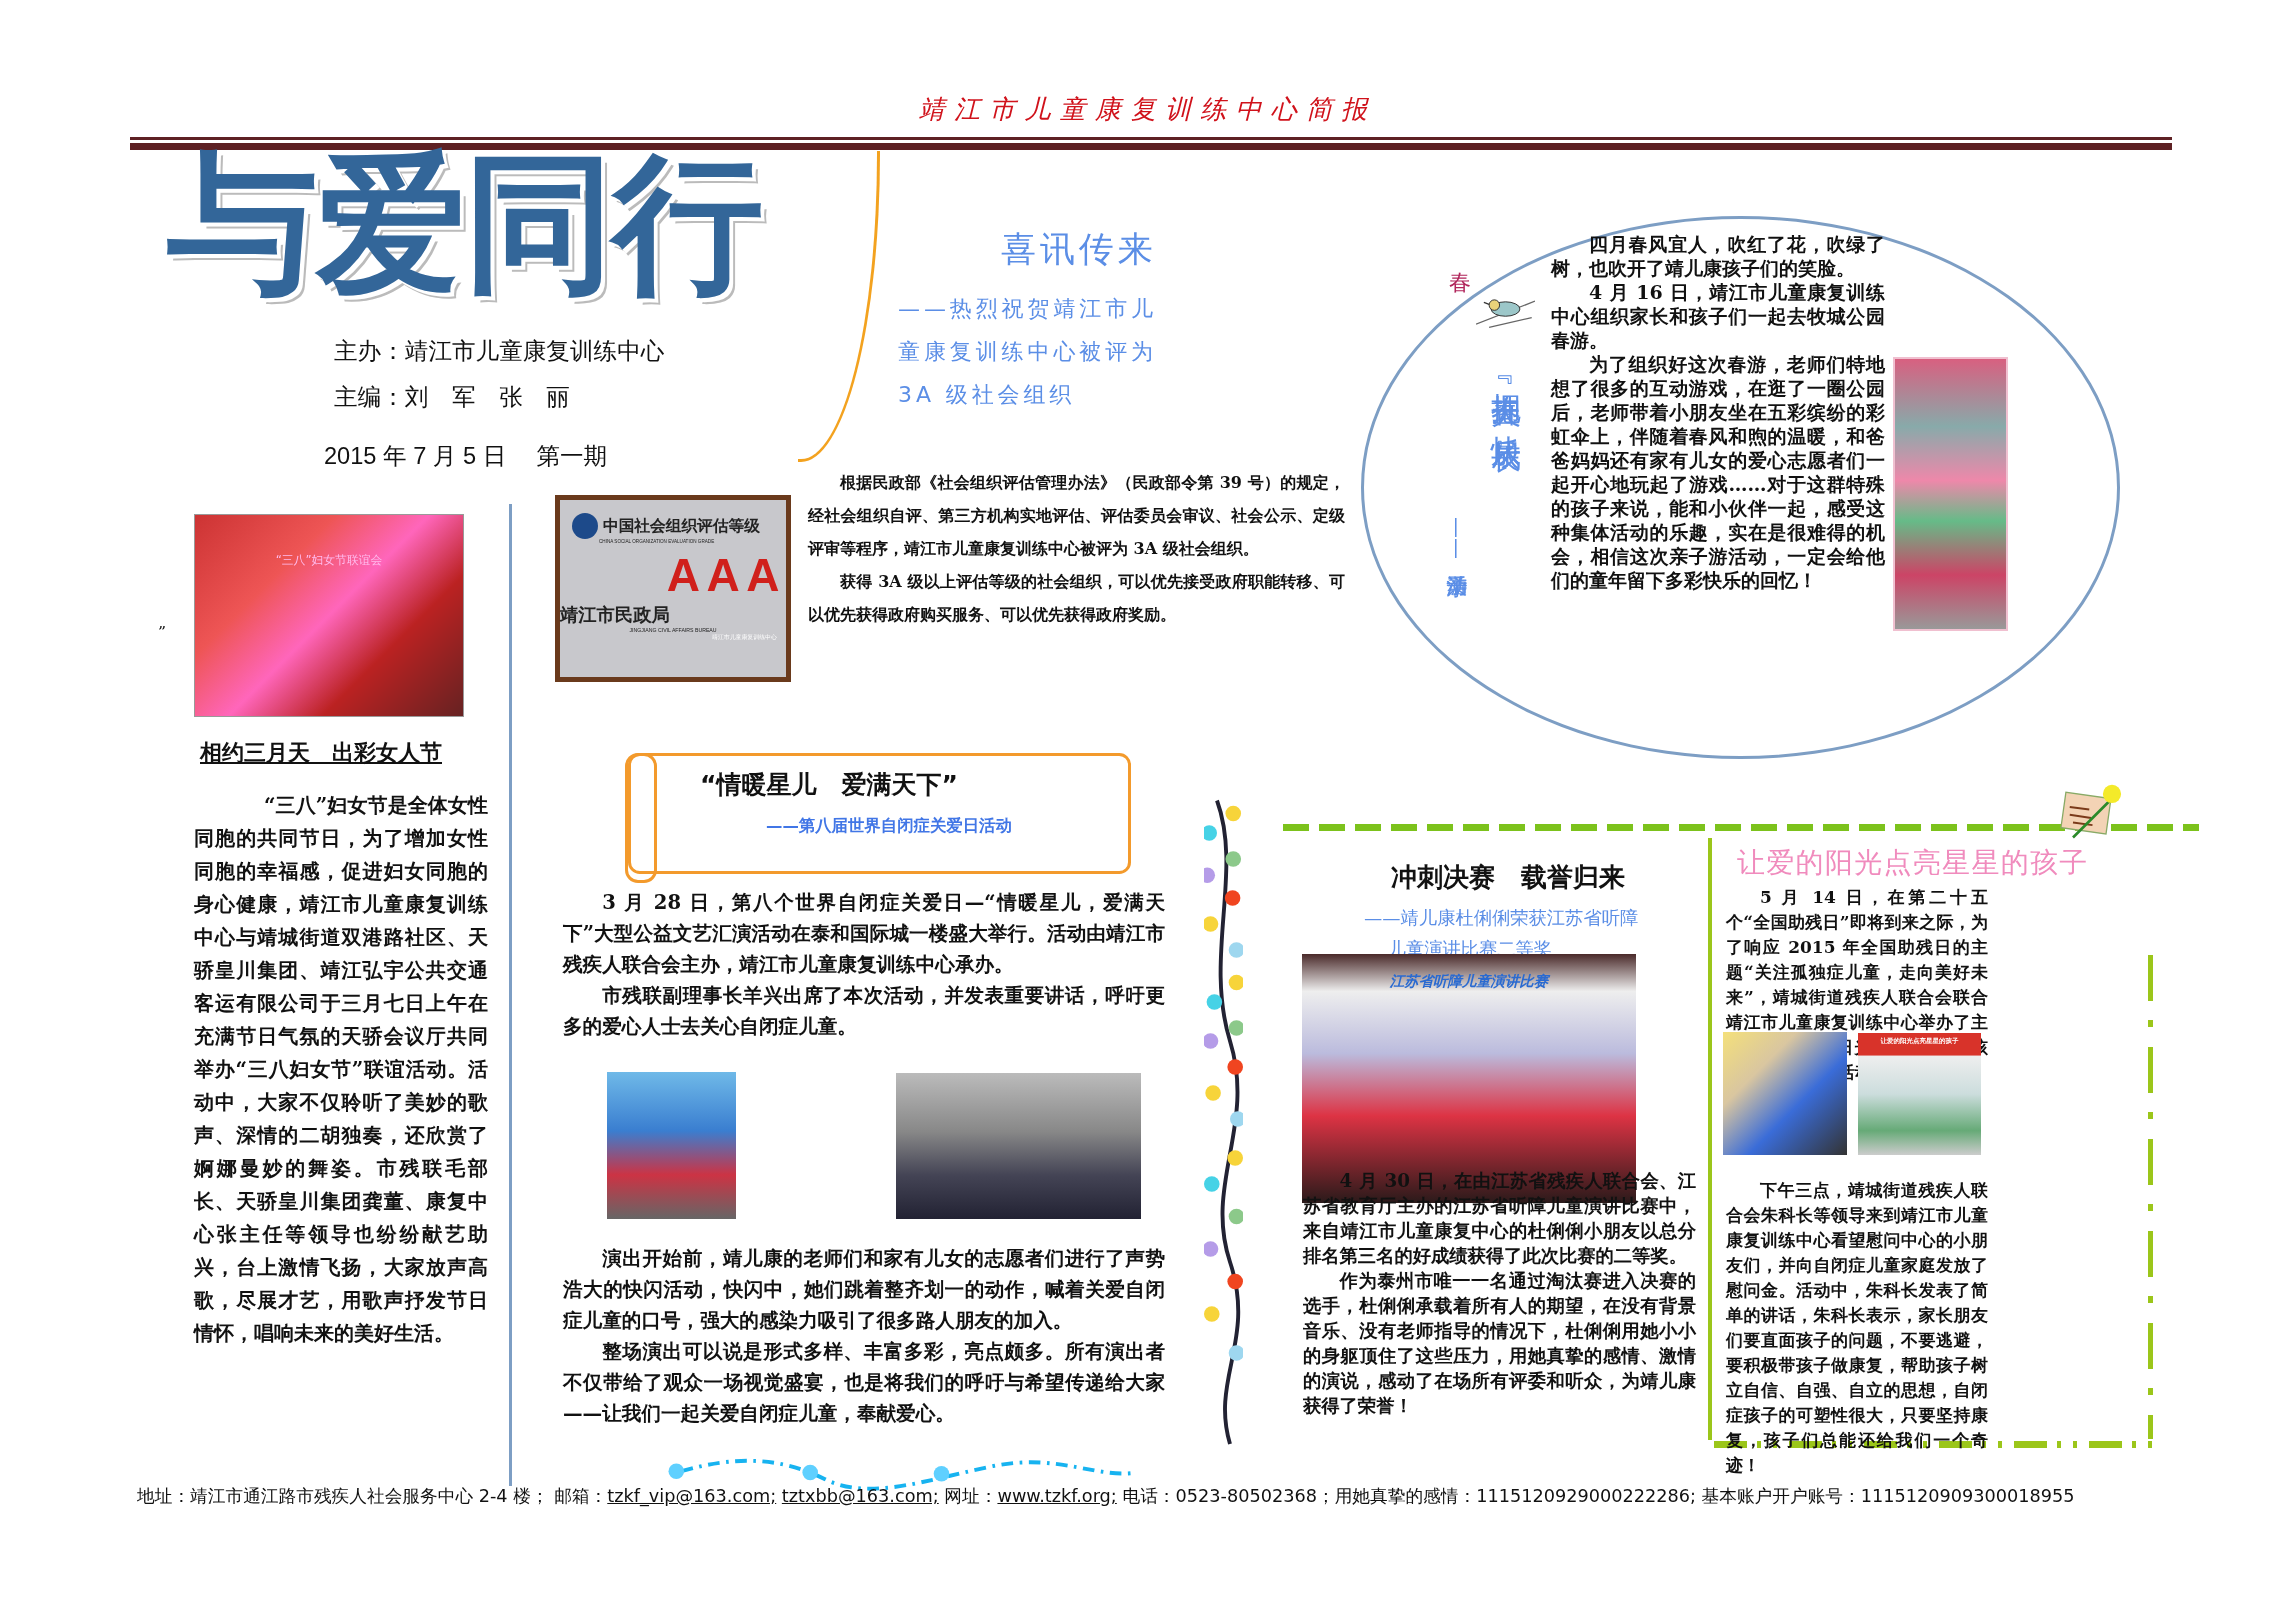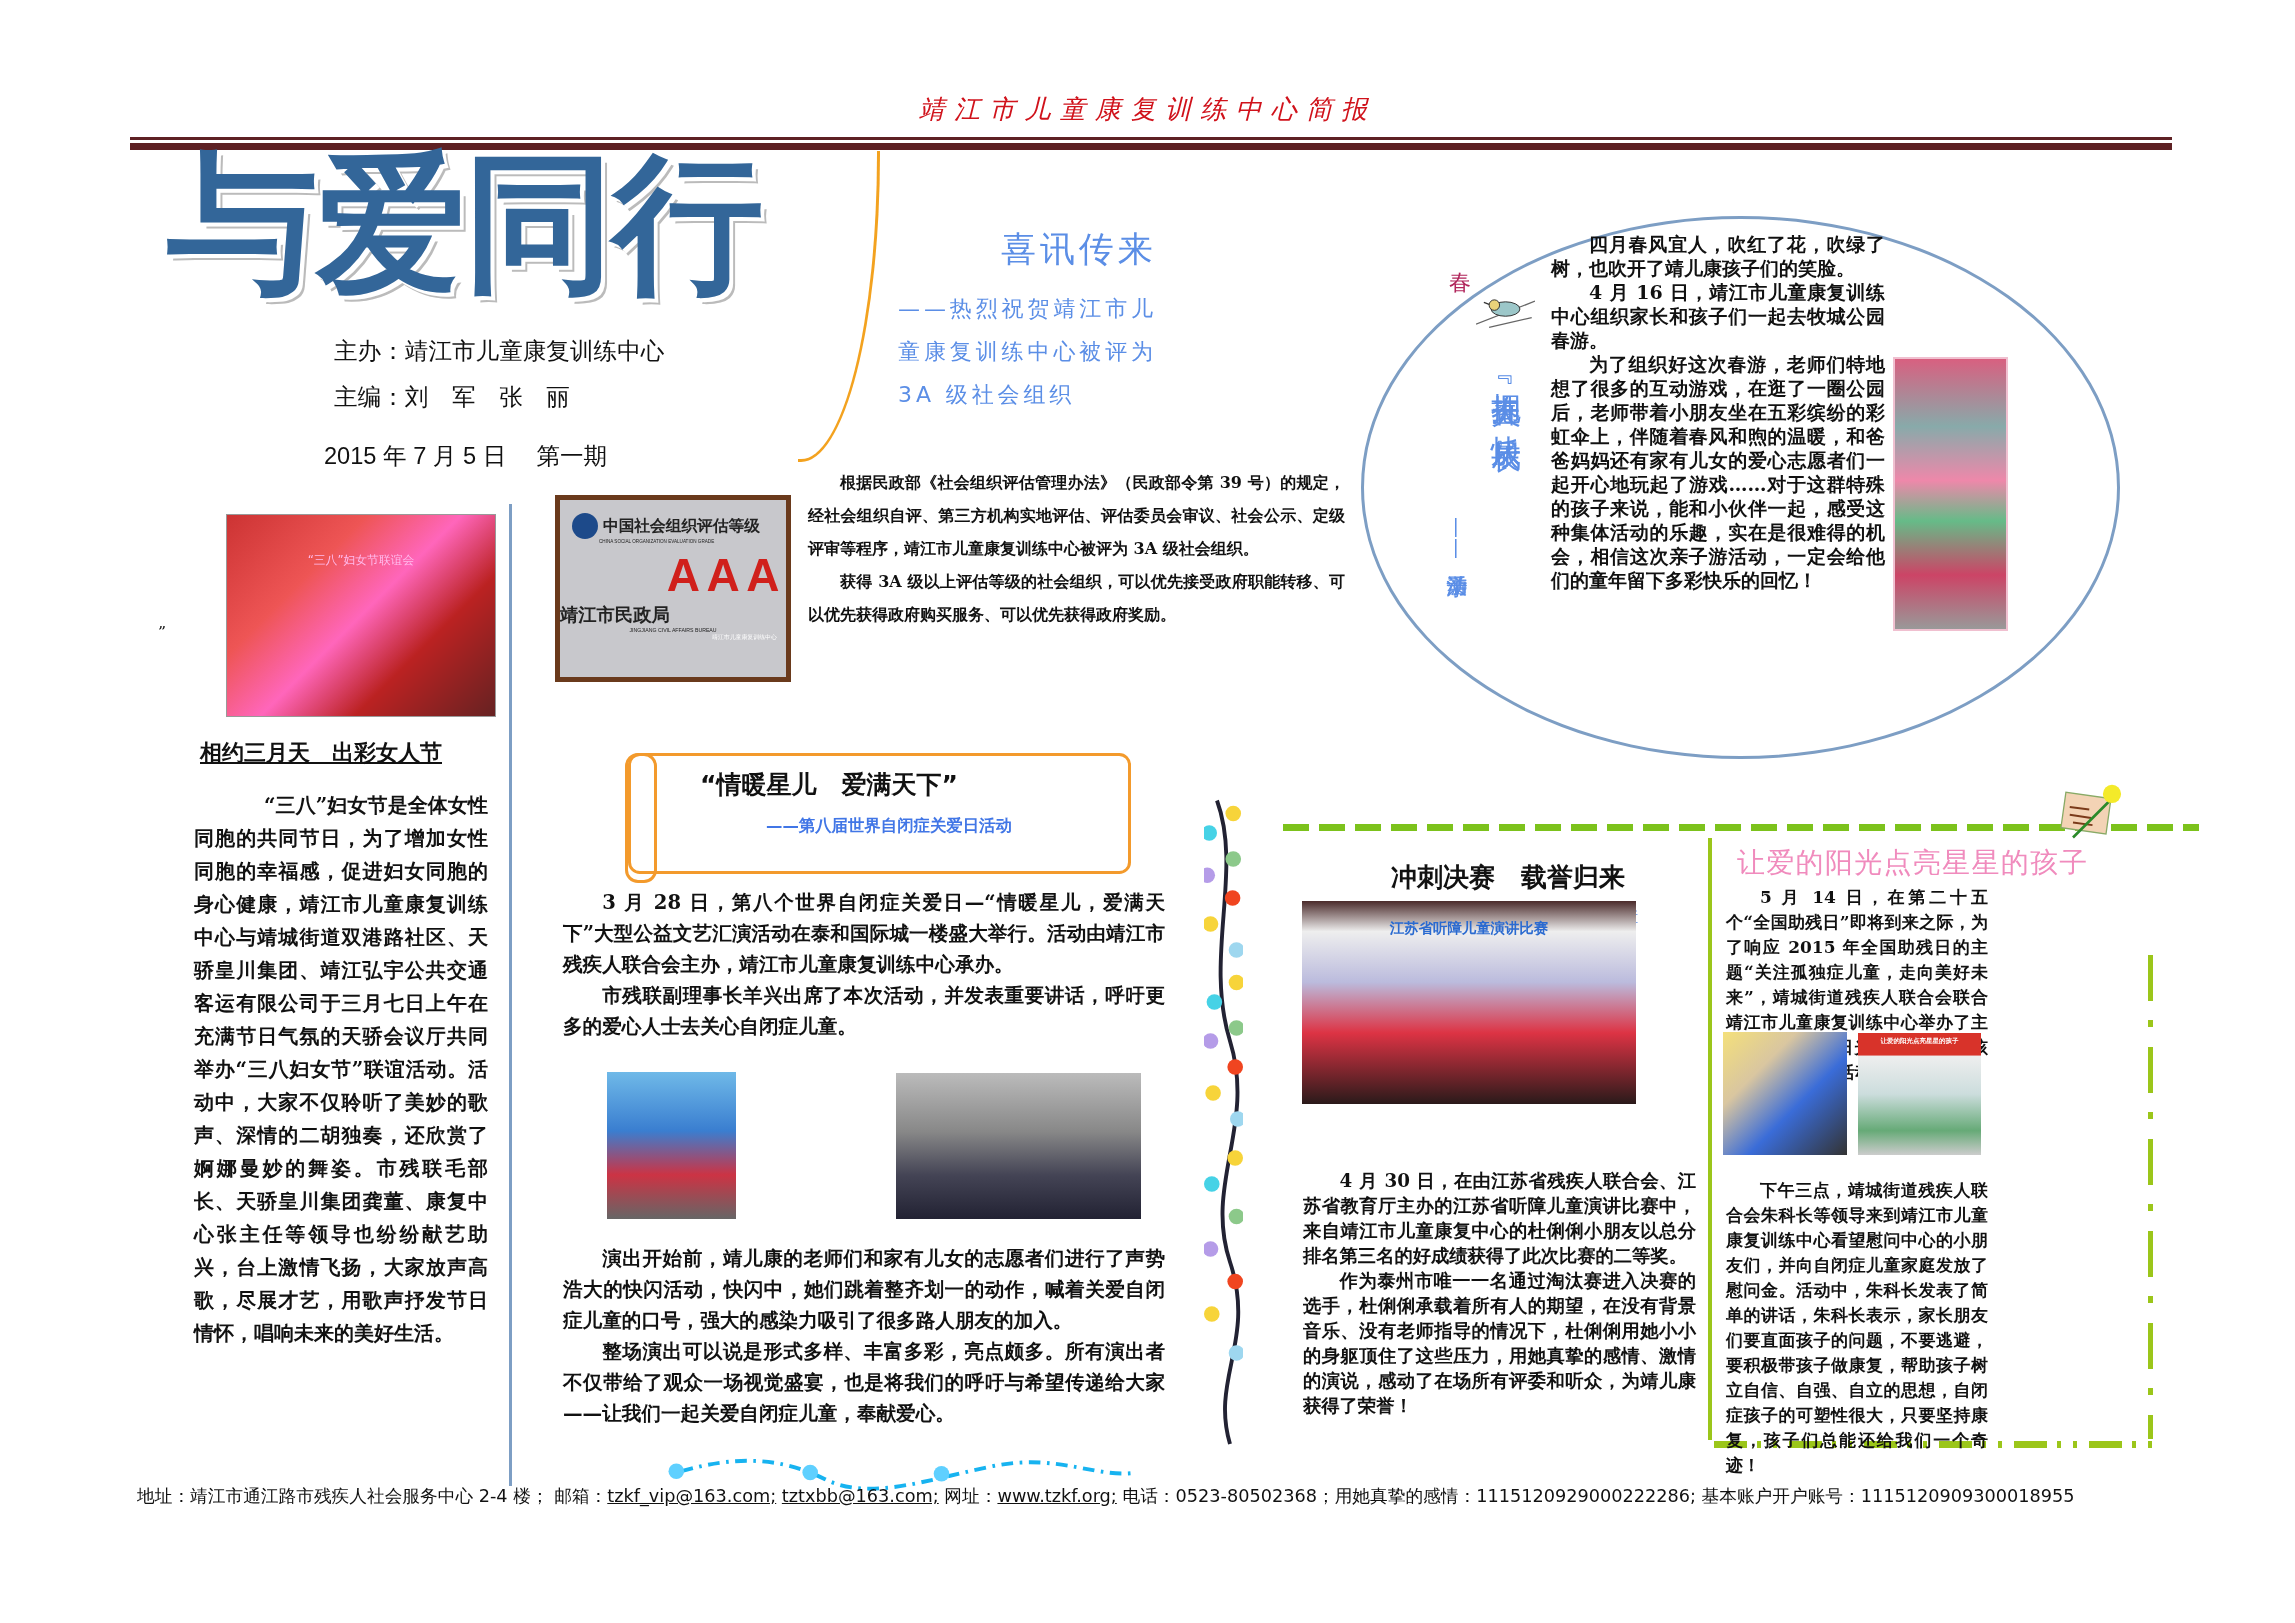--- a/index.html
+++ b/index.html
@@ -82,21 +82,21 @@
 </div>
 <div class="abs vertical" style="left:1485px;top:366px;font-size:30px;height:366px;letter-spacing:2.6px;">『拥抱春天　快乐成长』</div>
 <div class="abs vertical" style="left:1443px;top:517px;font-size:21px;height:196px;">——亲子游活动</div>
 <div class="abs body" style="left:1551px;top:232px;width:334px;font-size:19px;line-height:24px;">
   <p class="indent" style="margin:0;">四月春风宜人，吹红了花，吹绿了树，也吹开了靖儿康孩子们的笑脸。</p>
   <p class="indent" style="margin:0;">4 月 16 日，靖江市儿童康复训练中心组织家长和孩子们一起去牧城公园春游。</p>
   <p class="indent" style="margin:0;">为了组织好这次春游，老师们特地想了很多的互动游戏，在逛了一圈公园后，老师带着小朋友坐在五彩缤纷的彩虹伞上，伴随着春风和煦的温暖，和爸爸妈妈还有家有儿女的爱心志愿者们一起开心地玩起了游戏……对于这群特殊的孩子来说，能和小伙伴一起，感受这种集体活动的乐趣，实在是很难得的机会，相信这次亲子游活动，一定会给他们的童年留下多彩快乐的回忆！</p>
 </div>
 <div class="abs" style="left:1893px;top:357px;width:111px;height:270px;background:linear-gradient(180deg,#d86080 0%,#8aa 25%,#e8a 45%,#6b8 60%,#c46 80%,#999 100%);border:2px solid #f0c0d0;"></div>
 
-<div class="abs photo" style="left:194px;top:514px;width:268px;height:201px;margin-left:32px;">
+<div class="abs photo" style="left:194px;top:514px;width:268px;height:201px;">
   <div style="text-align:center;margin-top:38px;font-family:'DejaVu Sans',sans-serif;font-size:11.8px;color:#fbe;">“三八”妇女节联谊会</div>
 </div>
 <div class="abs" style="left:158px;top:622px;font-size:15.7px;">”</div>
 <div class="abs caption" style="left:200px;top:738px;font-size:22px;text-decoration:underline;">相约三月天　出彩女人节</div>
 <div class="abs body" style="left:194px;top:789px;width:294px;font-size:20px;line-height:33px;">
   <p class="indent" style="margin:0;text-indent:3.5em;">“三八”妇女节是全体女性同胞的共同节日，为了增加女性同胞的幸福感，促进妇女同胞的身心健康，靖江市儿童康复训练中心与靖城街道双港路社区、天骄皇川集团、靖江弘宇公共交通客运有限公司于三月七日上午在充满节日气氛的天骄会议厅共同举办“三八妇女节”联谊活动。活动中，大家不仅聆听了美妙的歌声、深情的二胡独奏，还欣赏了婀娜曼妙的舞姿。市残联毛部长、天骄皇川集团龚董、康复中心张主任等领导也纷纷献艺助兴，台上激情飞扬，大家放声高歌，尽展才艺，用歌声抒发节日情怀，唱响未来的美好生活。</p>
 </div>
 <div class="abs blue-vline"></div>
 
 <div class="abs scroll"></div>
@@ -156,21 +156,21 @@
       <path d="M20 85 L80 25" stroke="#2a8a2a" stroke-width="4"></path>
       <circle cx="80" cy="18" r="14" fill="#f4ea2a"></circle>
     </svg>
 </div>
 
 <div class="abs caption" style="left:1391px;top:860px;font-size:26px;">冲刺决赛　载誉归来</div>
 <div class="abs blue-title" style="left:1364px;top:902px;font-size:18.3px;line-height:31px;">
   <div>——靖儿康杜俐俐荣获江苏省听障</div>
   <div style="padding-left:23.6px;">儿童演讲比赛二等奖</div>
 </div>
-<div class="abs" style="left:1302px;top:901px;width:334px;height:203px;background:linear-gradient(180deg,#4a2a2a 0%,#eee 15%,#bbd 40%,#d34 65%,#2a1a1a 100%);">
+<div class="abs" style="left:1302px;top:954px;width:334px;height:249px;background:linear-gradient(180deg,#4a2a2a 0%,#eee 15%,#bbd 40%,#d34 65%,#2a1a1a 100%);font-style:italic;">
   <div style="text-align:center;margin-top:18.3px;font-family:'DejaVu Sans',sans-serif;font-weight:bold;font-size:14.4px;color:#2a6ad0;">江苏省听障儿童演讲比赛</div>
 </div>
 <div class="abs body" style="left:1303px;top:1168px;width:393px;font-size:18.3px;line-height:25px;">
   <p class="indent" style="margin:0;">4 月 30 日，在由江苏省残疾人联合会、江苏省教育厅主办的江苏省听障儿童演讲比赛中，来自靖江市儿童康复中心的杜俐俐小朋友以总分排名第三名的好成绩获得了此次比赛的二等奖。</p>
   <p class="indent" style="margin:0;">作为泰州市唯一一名通过淘汰赛进入决赛的选手，杜俐俐承载着所有人的期望，在没有背景音乐、没有老师指导的情况下，杜俐俐用她小小的身躯顶住了这些压力，用她真挚的感情、激情的演说，感动了在场所有评委和听众，为靖儿康获得了荣誉！</p>
 </div>
 
 <div class="abs" style="left:1737px;top:844px;font-size:28px;color:#f08bbd;font-family:'DejaVu Sans',sans-serif;letter-spacing:1.3px;">让爱的阳光点亮星星的孩子</div>
 <div class="abs body" style="left:1726px;top:885px;width:262px;font-size:17px;line-height:25px;">
   <p class="indent" style="margin:0;">5 月 14 日，在第二十五个“全国助残日”即将到来之际，为了响应 2015 年全国助残日的主题“关注孤独症儿童，走向美好未来”，靖城街道残疾人联合会联合靖江市儿童康复训练中心举办了主题为“让爱的阳光点亮星星的孩子”的爱心慰问活动。</p>

